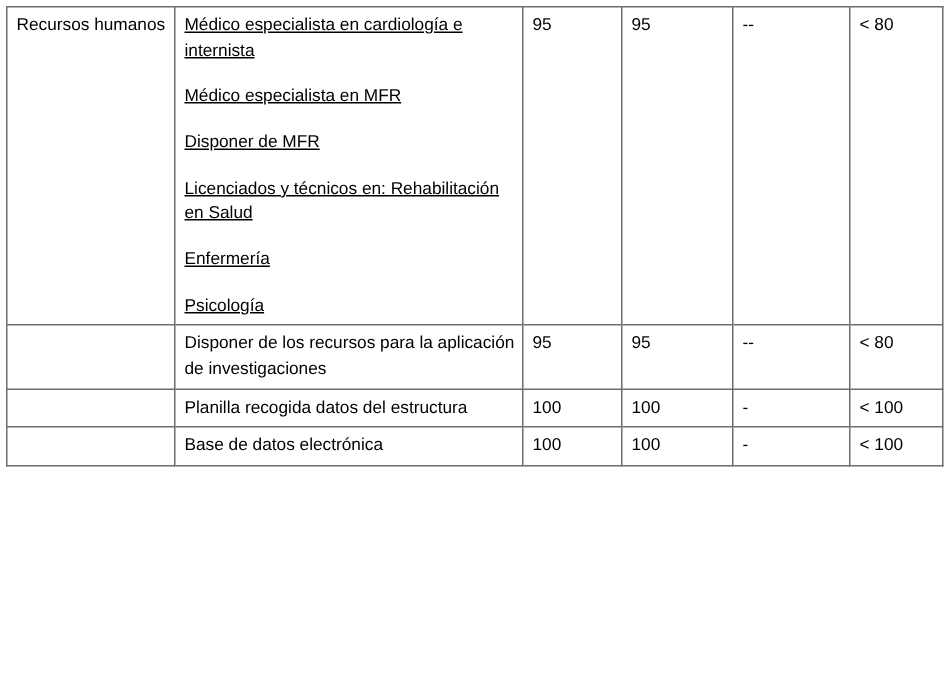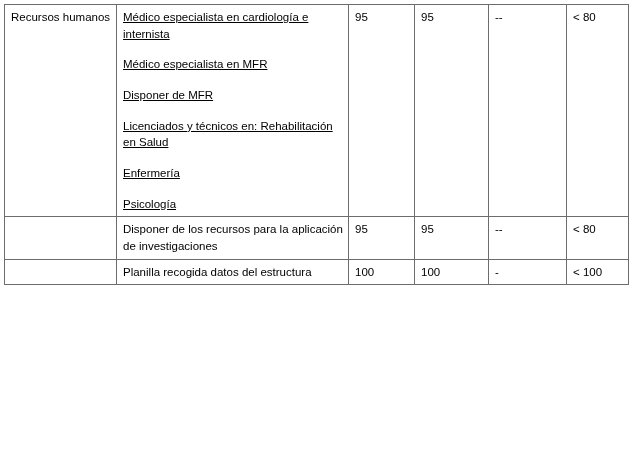--- a/index.html
+++ b/index.html
@@ -115,15 +115,25 @@
         <td class="group-label"></td>
         <td>
           <p class="desc-single">Planilla recogida datos del estructura</p>
         </td>
         <td class="val">100</td>
         <td class="val">100</td>
         <td class="val">-</td>
         <td class="val">&lt; 100</td>
       </tr>
 
+      <tr>
+        <td class="group-label"></td>
+        <td>
+          <p class="desc-single">Base de datos electrónica</p>
+        </td>
+        <td class="val">100</td>
+        <td class="val">100</td>
+        <td class="val">-</td>
+        <td class="val">&lt; 100</td>
+      </tr>
     </tbody>
   </table>
 </div>
 
 </body></html>

